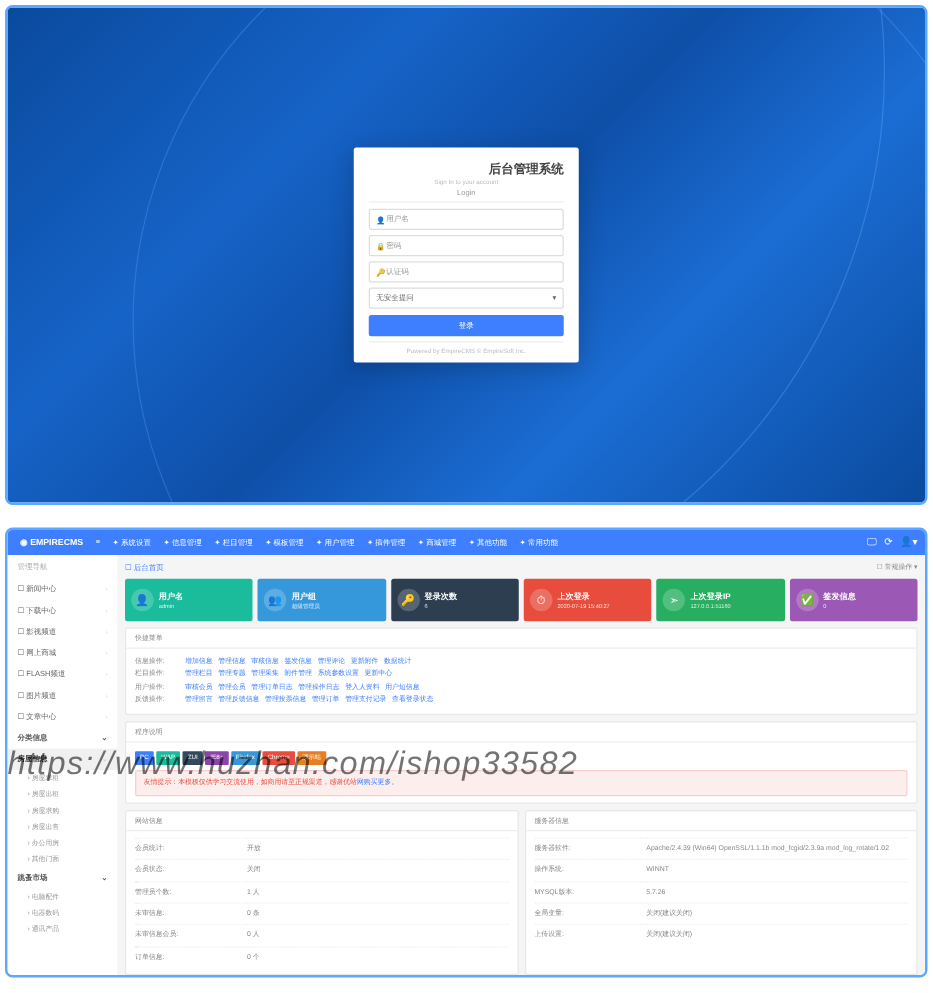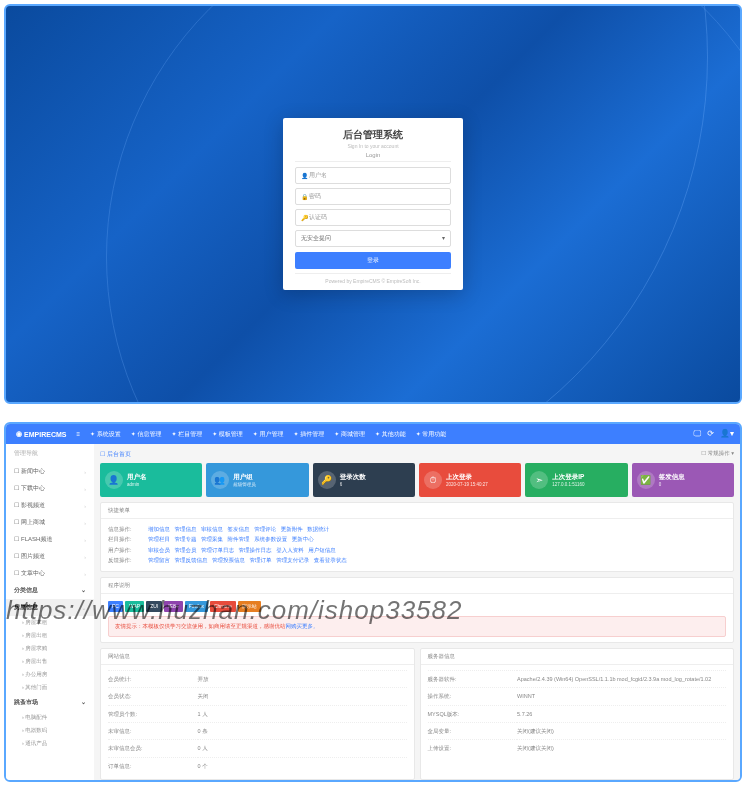--- a/index.html
+++ b/index.html
@@ -4,21 +4,21 @@
 <style>
 *{margin:0;padding:0;box-sizing:border-box;font-family:"Microsoft YaHei",Arial,sans-serif}
 body{background:#fff}
 .wrap{width:746px;height:794px;padding:4px;background:#fff}
 
 
 .top{height:400px;border:2px solid #5aa8ff;border-radius:6px;background:linear-gradient(135deg,#0a4a9e 0%,#1663c7 30%,#0e4fa8 50%,#1b6dd4 70%,#0a4a9e 100%);position:relative;overflow:hidden;display:flex;align-items:center;justify-content:center}
 .top::before{content:"";position:absolute;width:900px;height:900px;border:1px solid rgba(120,180,255,.3);border-radius:50%;top:-400px;left:-200px}
 .top::after{content:"";position:absolute;width:700px;height:700px;border:1px solid rgba(120,180,255,.25);border-radius:50%;top:-100px;left:100px}
 .login{width:180px;background:#fff;border-radius:2px;padding:10px 12px 6px;z-index:2;box-shadow:0 4px 20px rgba(0,0,0,.2)}
-.login h2{text-align:center;font-size:10px;color:#444;font-weight:600}
+.login h2{text-align:right;font-size:10px;color:#444;font-weight:600}
 .login .sub{text-align:center;font-size:5px;color:#bbb;margin:1px 0 3px}
 .login .lab{text-align:center;font-size:6px;color:#999;border-bottom:1px solid #eee;padding-bottom:3px;margin-bottom:5px}
 .inp{display:flex;align-items:center;border:1px solid #ddd;border-radius:2px;padding:3px 5px;margin-bottom:4px;font-size:6px;color:#999}
 .inp .ic{width:8px;color:#bbb;font-size:6px}
 .sel{border:1px solid #ddd;border-radius:2px;padding:3px 5px;font-size:6px;color:#666;display:flex;justify-content:space-between;margin-bottom:5px}
 .btn{background:#3d7fff;color:#fff;text-align:center;font-size:6px;padding:4px;border-radius:2px;margin-bottom:4px}
 .foot{border-top:1px solid #eee;text-align:center;font-size:5px;color:#bbb;padding-top:4px}
 
 
 .bot{height:360px;border:2px solid #5aa8ff;border-radius:6px;margin-top:18px;overflow:hidden;position:relative;background:#f5f5f5}

